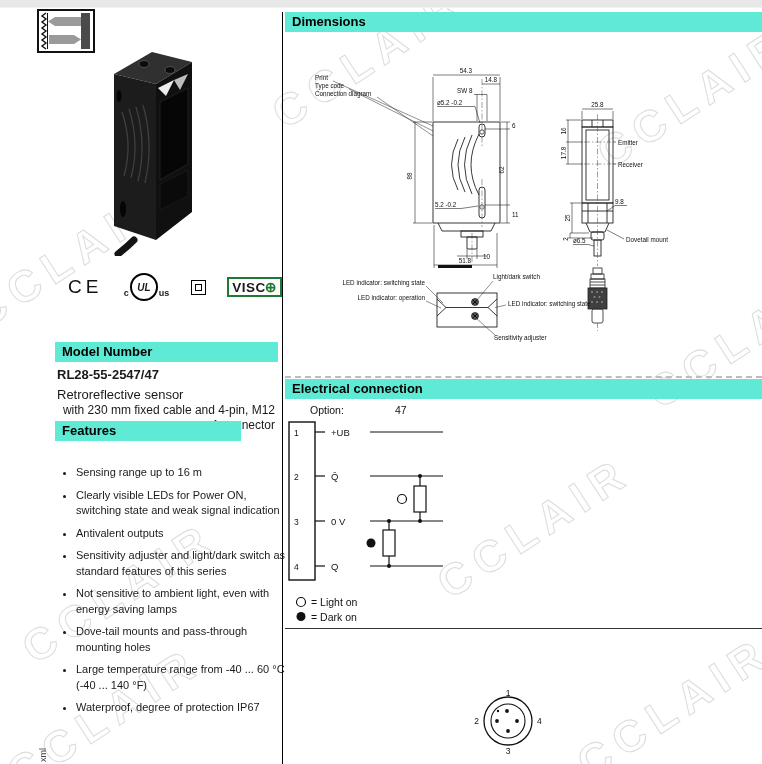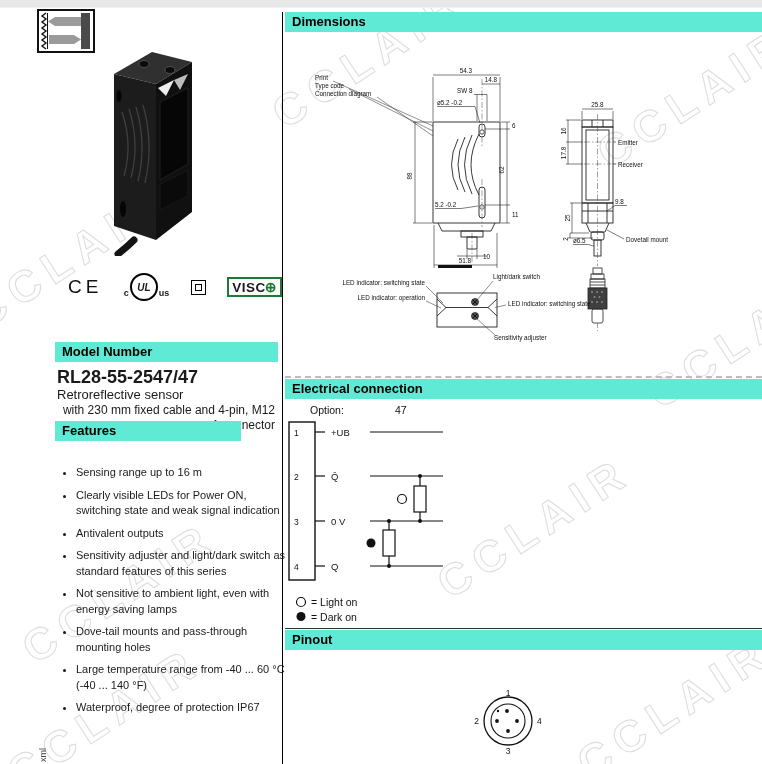--- a/index.html
+++ b/index.html
@@ -7,21 +7,21 @@
         font-family:"Liberation Sans", sans-serif;color:#1a1a1a;}
   .topstrip{position:absolute;left:0;top:0;width:762px;height:7px;background:#e8e8e8;border-bottom:1px solid #f2f2f2;}
   .wm{position:absolute;left:0;top:0;width:762px;height:764px;pointer-events:none;}
   .wm text{fill:none;stroke:#dedede;stroke-width:1.1;font-size:44px;letter-spacing:9px;font-weight:bold;}
   .content{position:absolute;left:0;top:0;width:762px;height:764px;}
   .abs{position:absolute;}
   .bar{background:#5eead4;height:20px;line-height:20px;font-weight:bold;font-size:13px;
        padding-left:7px;box-sizing:border-box;color:#000;}
   .divider{position:absolute;left:282px;top:12px;width:1px;height:752px;background:#000;}
   
-  .model-number{font-weight:bold;font-size:18px;}
+  .model-number{font-weight:bold;font-size:13px;}
   .model-type{font-size:13px;}
   .model-desc{font-size:12px;line-height:15px;width:218px;text-align:right;}
   ul.features{margin:0;padding:0 0 0 19px;width:212px;}
   ul.features li{font-size:11px;line-height:15.5px;margin:0 0 7px 0;}
   
   .logos{display:flex;align-items:center;justify-content:space-between;width:214px;}
   .ce{font-size:19px;letter-spacing:4px;font-weight:400;color:#111;}
   .ul-mark{display:flex;align-items:flex-end;}
   .ul-c{font-size:9px;font-weight:bold;margin-right:1px;margin-bottom:3px;}
   .ul-circle{width:24px;height:24px;border:2px solid #000;border-radius:50%;display:flex;
@@ -358,21 +358,20 @@
         <rect x="98" y="128" width="12" height="26" fill="#fff" stroke="#111" stroke-width="1.2"></rect>
         <circle cx="117" cy="97" r="4.5" fill="none" stroke="#111" stroke-width="1.2"></circle>
         <circle cx="86" cy="141" r="4.5" fill="#111"></circle>
         <circle cx="16" cy="200" r="4.5" fill="none" stroke="#111" stroke-width="1.2"></circle>
         <text x="26" y="204" class="legend">= Light on</text>
         <circle cx="16" cy="214.5" r="4.5" fill="#111"></circle>
         <text x="26" y="218.5" class="legend">= Dark on</text>
       </svg>
 
       <div class="abs sep-solid" style="left:0;top:628px;"></div>
-      <div class="abs bar" style="left:0;top:630px;width:477px;">Pinout</div>
 
       <svg class="abs pin" style="left:0;top:653px;" width="477" height="111" viewBox="0 0 477 111">
         <circle cx="223" cy="68" r="24" fill="none" stroke="#111" stroke-width="1.3"></circle>
         <circle cx="223" cy="68" r="17" fill="none" stroke="#111" stroke-width="1.1"></circle>
         <g fill="#111">
           <circle cx="213" cy="58" r="1.2"></circle>
           <circle cx="222" cy="58" r="1.9"></circle>
           <circle cx="212" cy="68" r="1.9"></circle>
           <circle cx="232" cy="68" r="1.9"></circle>
           <circle cx="223" cy="78" r="1.9"></circle>

